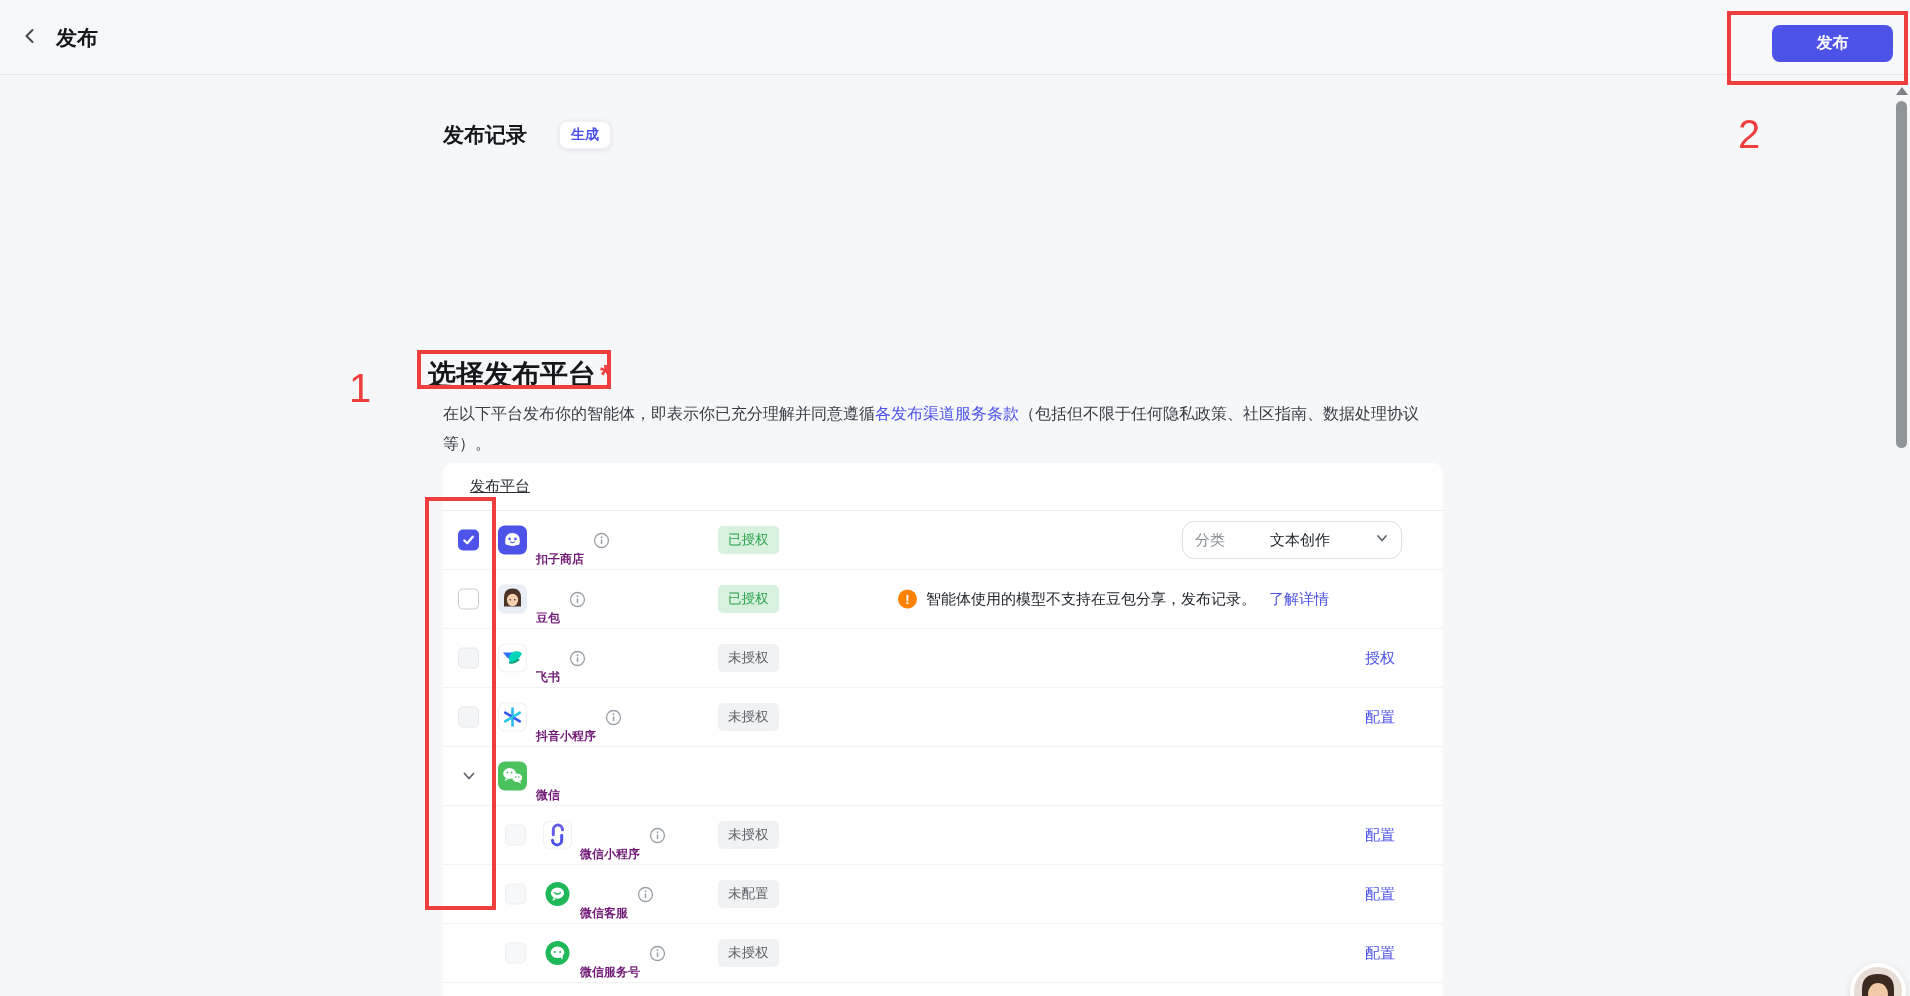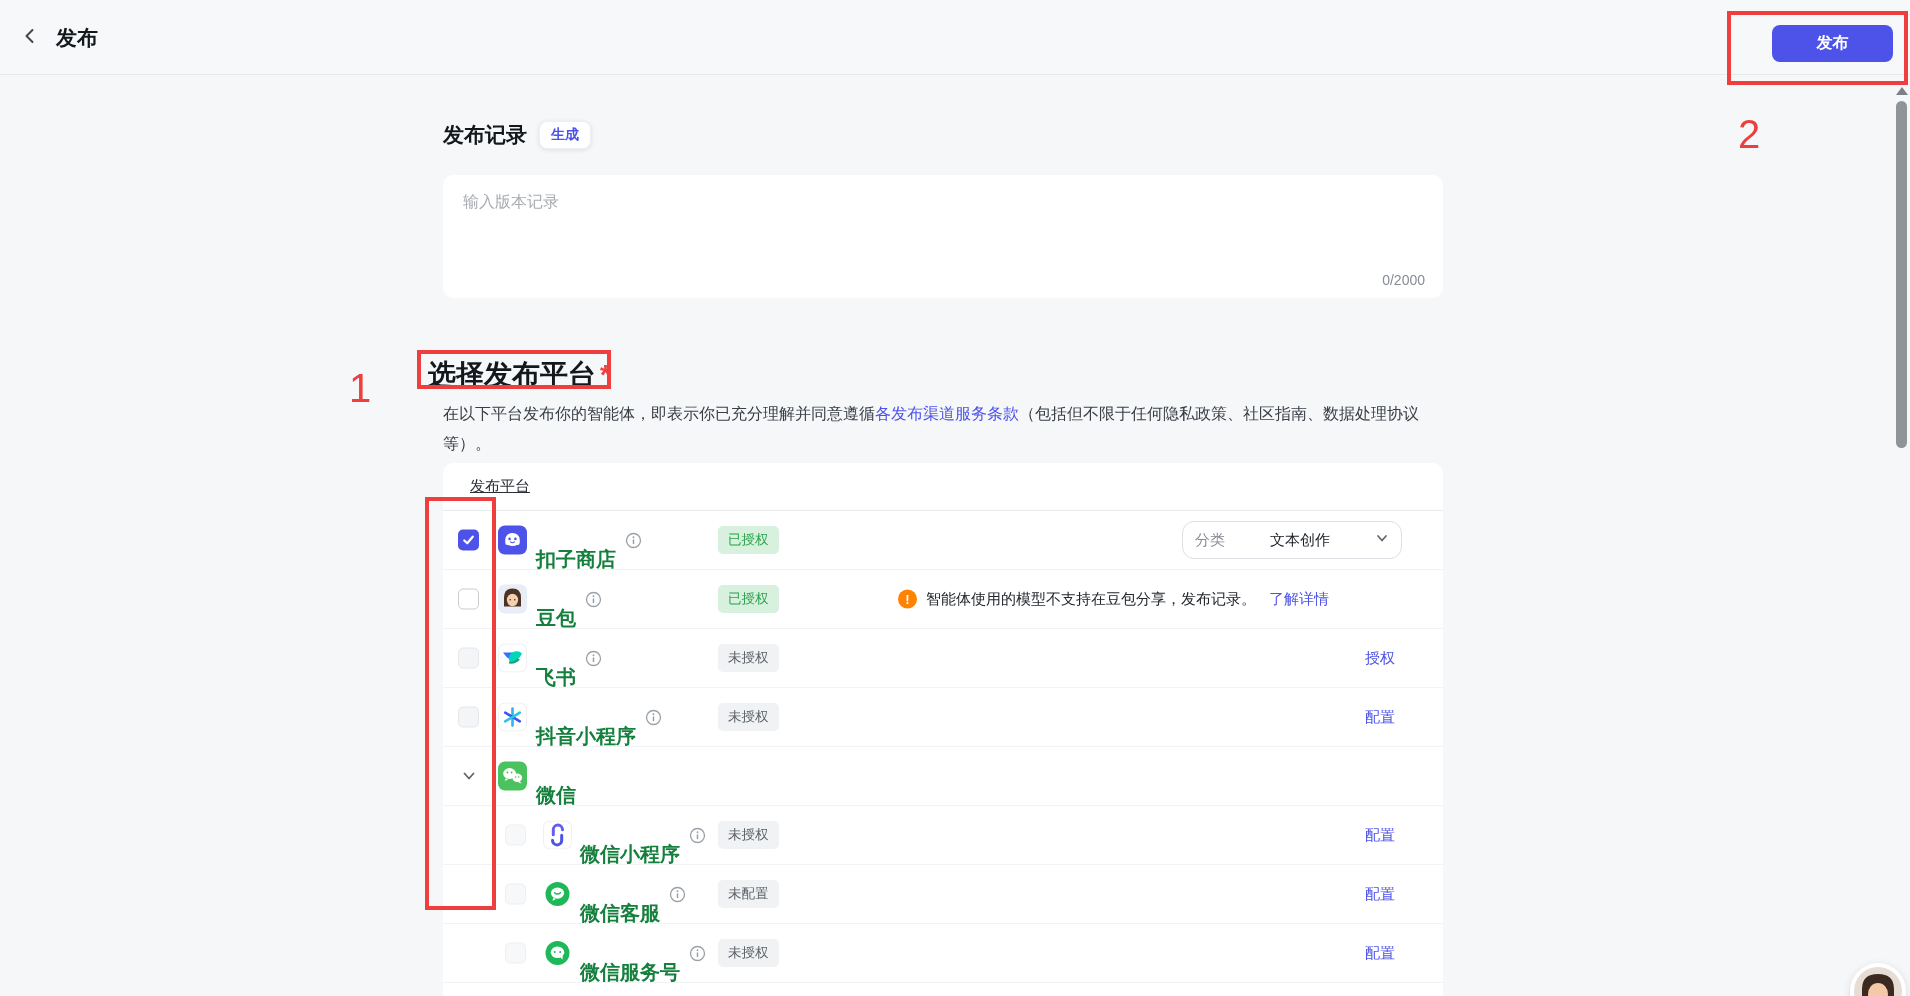--- a/index.html
+++ b/index.html
@@ -29,21 +29,21 @@
   .anno-box { position:absolute; border:4px solid #ee3e3e; z-index:20; pointer-events:none; }
   .anno-box.b2 { left:1727px; top:11px;  width:181px; height:74px; }
   .anno-box.b1 { left:417px;  top:350px; width:194px; height:39px; }
   .anno-box.b3 { left:425px;  top:497px; width:71px;  height:413px; }
   .anno-num { position:absolute; color:#ee3e3e; font-size:40px; font-weight:500; z-index:20; }
   .anno-num.n1 { left:349px;  top:366px; }
   .anno-num.n2 { left:1738px; top:112px; }
 
   
   .section-heading { font-size:21px; font-weight:700; color:#14181d; }
-  .notes-head { position:absolute; left:443px; top:121px; display:flex; align-items:center; gap:12px; }
+  .notes-head { position:absolute; left:443px; top:121px; display:flex; align-items:center; gap:32px; }
   .gen-badge {
     background:#fff; color:#4d53e8; font-size:14px; font-weight:600;
     padding:4px 11px; border-radius:8px; border:1px solid #f0f0f3;
     box-shadow:0 1px 5px rgba(20,24,40,.10); cursor:pointer;
   }
   .notes-box {
     position:absolute; left:443px; top:175px; width:1000px; height:123px;
     background:#fff; border-radius:10px;
   }
   .notes-box textarea {
@@ -85,21 +85,21 @@
 
   .picon { position:absolute; left:55px; top:50%; transform:translateY(-50%);
     width:29px; height:29px; border-radius:7px; overflow:hidden;
     display:flex; align-items:center; justify-content:center; }
   .row.indent .picon { left:100px; }
   .picon.white { background:#fff; box-shadow:0 0 0 1px #eef0f3 inset; }
 
   .name-wrap { position:absolute; left:93px; top:50%; transform:translateY(-50%);
     display:flex; align-items:center; gap:9px; }
   .row.indent .name-wrap { left:137px; }
-  .pname { font-size:20px; font-weight:700; color:#15803d;margin-top:39px; }
+  .pname { font-size:12px; font-weight:700; color:#701a75;margin-top:39px; }
   .info-ic { display:flex; cursor:pointer; }
 
   .badge { position:absolute; left:275px; top:50%; transform:translateY(-50%);
     font-size:13.5px; font-weight:500; padding:5px 10px; border-radius:5px; }
   .badge.green { background:#d7f1de; color:#2aa24b; }
   .badge.gray  { background:#f1f2f4; color:#5b6167; }
 
   .action-link { position:absolute; right:48px; top:50%; transform:translateY(-50%);
     font-size:15px; font-weight:500; color:#4d53e8; cursor:pointer; }
 
@@ -144,24 +144,20 @@
           </svg>
       </span>
     </div>
     <div class="page-title">发布</div>
     <button class="publish-btn">发布</button>
   </div>
 
   <div class="notes-head">
     <span class="section-heading">发布记录</span>
     <span class="gen-badge">生成</span>
-  </div>
-  <div class="notes-box">
-    <textarea placeholder="输入版本记录" style=""></textarea>
-    <div class="char-counter">0/2000</div>
   </div>
 
   <div class="plat-head">
     <span>选择发布平台</span><span class="req">*</span>
   </div>
   <div class="plat-desc">
     <span>在以下平台发布你的智能体，即表示你已充分理解并同意遵循</span><a class="text-link">各发布渠道服务条款</a><span>（包括但不限于任何隐私政策、社区指南、数据处理协议等）。</span>
   </div>
 
   <div class="plat-card">

